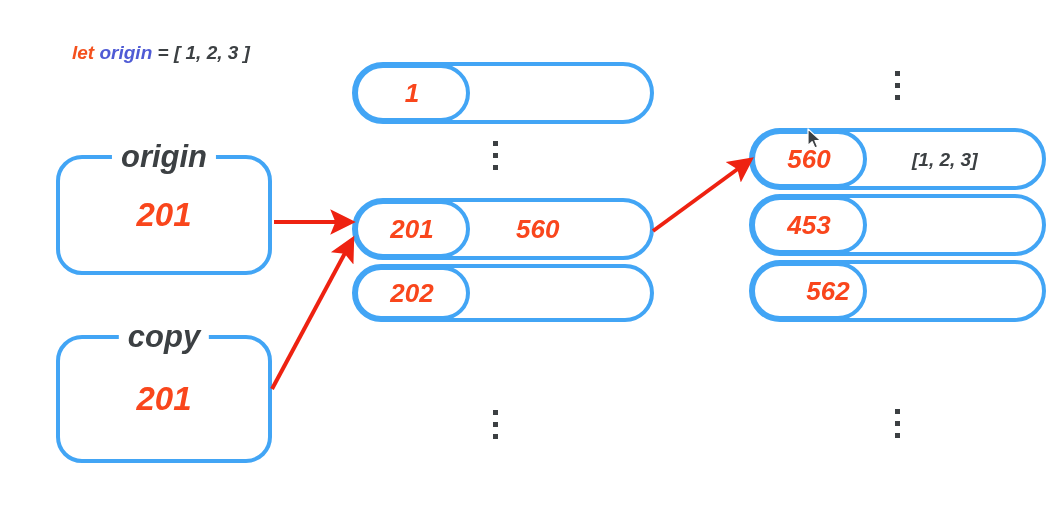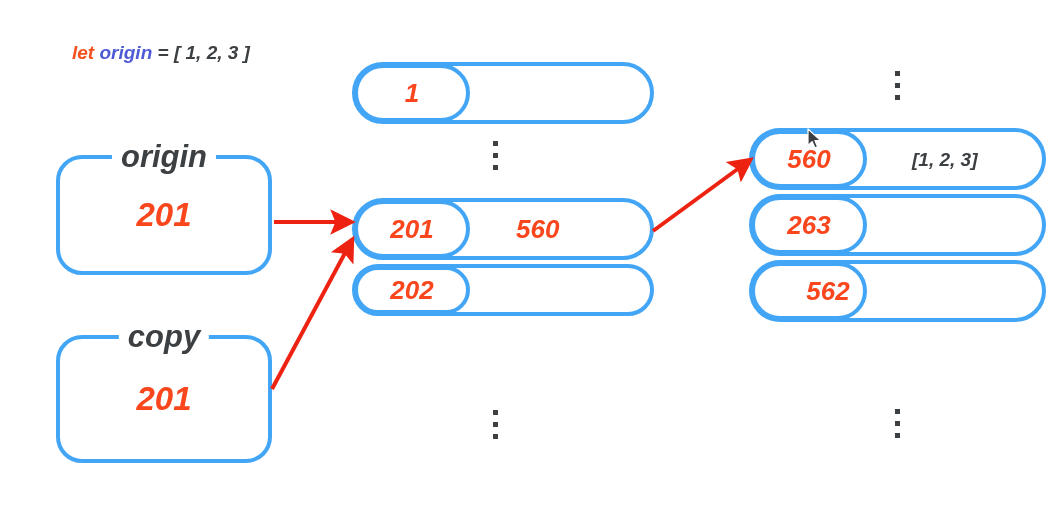--- a/index.html
+++ b/index.html
@@ -175,21 +175,21 @@
       <i></i>
   </div>
 
   <div class="mem-row" style="left:336px; top:198px; width:302px; height:62px;">
     <div class="mem-addr-cell" style="width:116px;">
       <span class="mem-addr">201</span>
     </div>
     <div class="mem-val" style="left:160px;">560</div>
   </div>
 
-  <div class="mem-row" style="left:336px; top:264px; width:302px; height:52px;">
+  <div class="mem-row" style="left:336px; top:264px; width:302px; height:58px;">
     <div class="mem-addr-cell" style="width:116px;">
       <span class="mem-addr">202</span>
     </div>
     <div class="mem-val" style="left:160px;"></div>
   </div>
 
 
   <div class="ellipsis" style="left:477px; top:410px;">
     <i></i>
       <i></i>
@@ -204,21 +204,21 @@
 
   <div class="mem-row" style="left:733px; top:128px; width:297px; height:62px;">
     <div class="mem-addr-cell" style="width:116px;">
       <span class="mem-addr">560</span>
     </div>
     <div class="mem-val neutral" style="left:159px;">[1, 2, 3]</div>
   </div>
 
   <div class="mem-row" style="left:733px; top:194px; width:297px; height:62px;">
     <div class="mem-addr-cell" style="width:116px;">
-      <span class="mem-addr">263</span>
+      <span class="mem-addr">453</span>
     </div>
     <div class="mem-val" style="left:159px;"></div>
   </div>
 
   <div class="mem-row" style="left:733px; top:260px; width:297px; height:62px;">
     <div class="mem-addr-cell" style="width:116px;padding-left:38px;">
       <span class="mem-addr">562</span>
     </div>
     <div class="mem-val" style="left:159px;"></div>
   </div>

